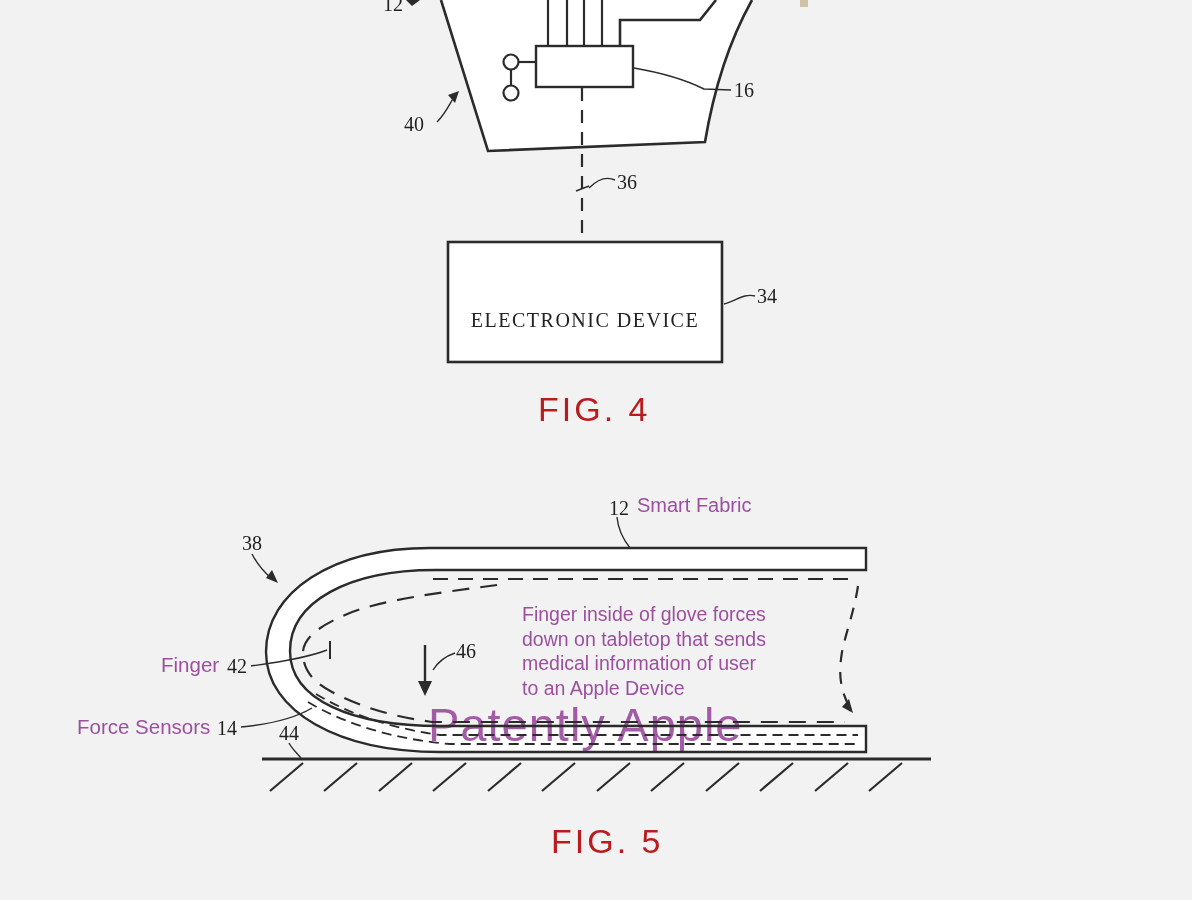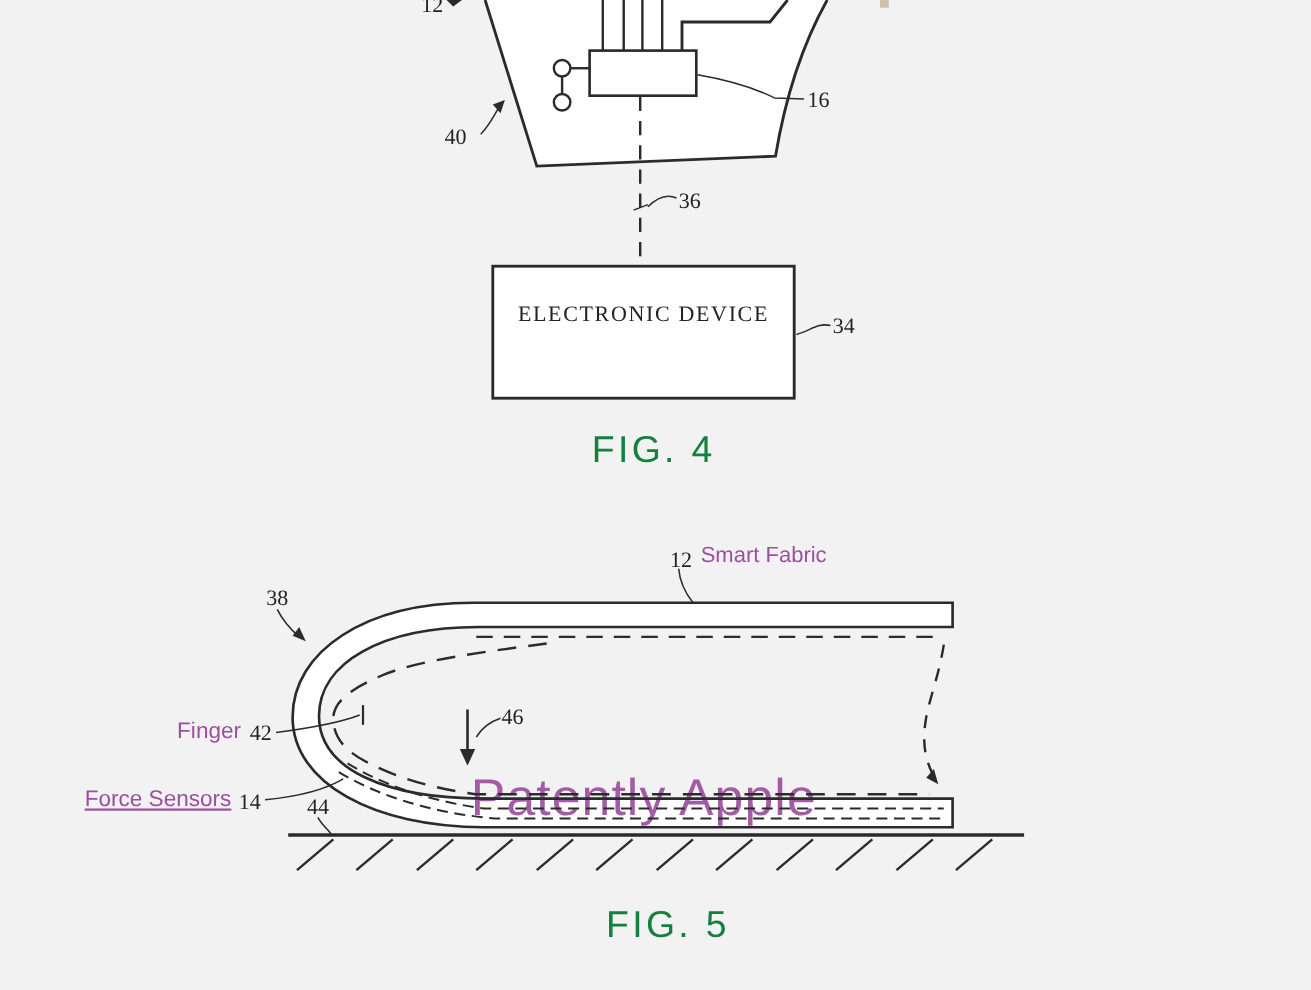--- a/index.html
+++ b/index.html
@@ -1,23 +1,23 @@
 <!DOCTYPE html>
 <html><head>
 <meta charset="utf-8">
 <style>
   html,body{margin:0;padding:0;}
   body{width:1192px;height:900px;background:#f2f2f3;font-family:"Liberation Sans",sans-serif;overflow:hidden;}
   .stage{position:relative;width:1192px;height:701px;}
   svg{position:absolute;left:0;top:0;}
   .txt{position:absolute;white-space:nowrap;}
   .purple{color:#9c4f9e;}
-  .caption{font-size:34px;letter-spacing:3px;font-weight:400;color:#15803d;}
+  .caption{font-size:34px;letter-spacing:3px;font-weight:400;color:#b91c1c;}
   .device-box-text{
-    position:absolute;left:448px;top:226px;width:274px;height:120px;
+    position:absolute;left:448px;top:260px;width:274px;height:120px;
     display:flex;align-items:center;justify-content:center;
     font-family:"Liberation Serif",serif;font-size:20px;letter-spacing:1.5px;color:#222;
   }
   .annotation{position:absolute;left:522px;top:602px;font-size:19.5px;line-height:24.5px;color:#9c4f9e;}
 </style>
 </head>
 <body>
 
 <div class="stage">
 
@@ -139,17 +139,23 @@
     </g>
   </svg>
 
   <div class="device-box-text">ELECTRONIC DEVICE</div>
 
   <div class="txt caption" style="left:538px;top:390px;">FIG. 4</div>
   <div class="txt caption" style="left:551px;top:822px;text-align:center;">FIG. 5</div>
 
   <div class="txt purple" style="left:637px;top:494px;font-size:20px;">Smart Fabric</div>
 
+  <div class="annotation">
+    <div>Finger inside of glove forces</div>
+    <div>down on tabletop that sends</div>
+    <div>medical information of user</div>
+    <div>to an Apple Device</div>
+  </div>
 
   <div class="txt purple" style="left:161px;top:653px;font-size:20.5px;">Finger</div>
-  <div class="txt purple" style="left:77px;top:715px;font-size:20.5px;text-decoration:underline;">Force Sensors</div>
+  <div class="txt purple" style="left:77px;top:715px;font-size:20.5px;">Force Sensors</div>
 
 </div>
 
 </body></html>

